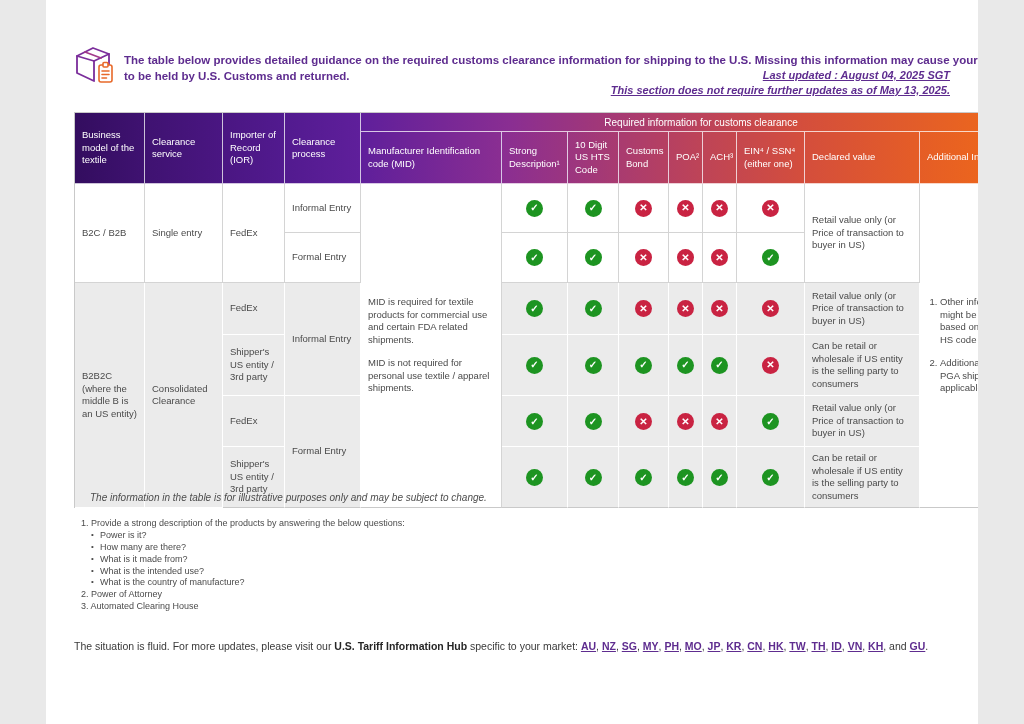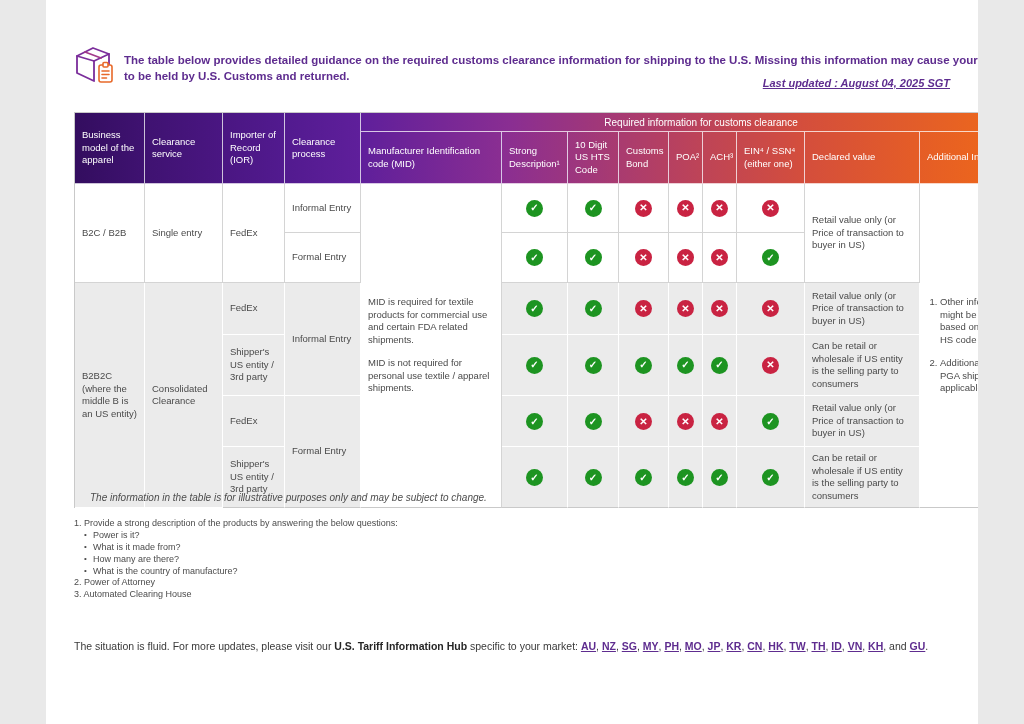--- a/index.html
+++ b/index.html
@@ -3,21 +3,21 @@
 <meta charset="utf-8">
 <style>
   * { margin:0; padding:0; box-sizing:border-box; }
   body { background:#e9e9e9; font-family:"Liberation Sans", sans-serif; }
   .page { position:relative; width:932px; height:724px; background:#fff; margin:0 auto; overflow:hidden; }
 
   
   .intro-icon { position:absolute; left:27px; top:44px; }
   .intro-text { position:absolute; left:78px; top:52px; width:918px; font-size:11.5px;
                 font-weight:bold; color:#5e2c8f; line-height:1.4; }
-  .updates { position:absolute; right:28px; top:76px; text-align:right; font-size:11px;
+  .updates { position:absolute; right:28px; top:68px; text-align:right; font-size:11px;
              font-weight:bold; font-style:italic; color:#5e2c8f; line-height:1.35; }
   .updates div { text-decoration:underline; }
 
   
   table.customs { position:absolute; left:28px; top:112px; width:967px; border-spacing:0;
                   table-layout:fixed; border-top:1px solid #c9c9c9; border-left:1px solid #c9c9c9; }
   th, td { border-right:1px solid #d4d4d4; border-bottom:1px solid #d4d4d4; }
   th { color:#fff; font-weight:normal; font-size:9.5px; text-align:left; padding:4px 7px;
        vertical-align:middle; line-height:1.3; border-right-color:rgba(255,255,255,.75);
        border-bottom-color:rgba(255,255,255,.75); }
@@ -49,21 +49,21 @@
   .addl-cell li { margin-bottom:11px; }
   .addl-cell li:last-child { margin-bottom:0; }
 
   .mark { display:inline-flex; align-items:center; justify-content:center; width:17px; height:17px;
           border-radius:50%; font-size:10px; font-weight:bold; color:#fff; }
   .mark.ok { background:#1d9421; }
   .mark.no { background:#c92342; }
 
   
   .disclaimer { position:absolute; left:28px; top:492px; font-size:10px; font-style:italic; color:#4c4c4c;padding-left:16px; }
-  .footnotes { position:absolute; left:28px; top:518px; font-size:9px; color:#4b4b4b; line-height:1.32; }
+  .footnotes { position:absolute; left:35px; top:518px; font-size:9px; color:#4b4b4b; line-height:1.32; }
   .footnotes ul { list-style:none; margin:0 0 0 10px; }
   .footnotes ul li { position:relative; padding-left:9px; }
   .footnotes ul li::before { content:"•"; position:absolute; left:0; font-size:8px; }
 
   
   .footer-line { position:absolute; left:28px; top:640px; font-size:10.5px; color:#3a3a3a; }
   .footer-line b { color:#262626; }
   .mkt { color:#5e2c8f; font-weight:bold; text-decoration:underline; cursor:pointer; }
 </style>
 </head>
@@ -84,41 +84,42 @@
         <rect x="30" y="18.5" width="5" height="4.5" rx="1"></rect>
         <path d="M29 27 h7 M29 30.5 h7 M29 34 h4.5" stroke-linecap="round"></path>
       </g>
     </svg>
   </div>
 
   <div class="intro-text">The table below provides detailed guidance on the required customs clearance information for shipping to the U.S. Missing this information may cause your shipments to be held by U.S. Customs and returned.</div>
 
   <div class="updates">
     <div>Last updated : August 04, 2025 SGT</div>
+    <div>This section does not require further updates as of May 13, 2025.</div>
   </div>
 
   <table class="customs">
     <colgroup>
       <col style="width:70px">
         <col style="width:78px">
         <col style="width:62px">
         <col style="width:76px">
       <col style="width:141px">
         <col style="width:66px">
         <col style="width:51px">
         <col style="width:50px">
       <col style="width:34px">
         <col style="width:34px">
         <col style="width:68px">
         <col style="width:115px">
       <col style="width:122px">
     </colgroup>
     <thead>
       <tr style="height:19px">
-        <th class="h1" rowspan="2">Business model of the apparel</th>
+        <th class="h1" rowspan="2">Business model of the textile</th>
         <th class="h2" rowspan="2">Clearance service</th>
         <th class="h3" rowspan="2">Importer of Record (IOR)</th>
         <th class="h4" rowspan="2">Clearance process</th>
         <th class="banner lastcol" colspan="9">Required information for customs clearance</th>
       </tr>
       <tr style="height:52px">
         <th class="s5">Manufacturer Identification code (MID)</th>
         <th class="s6">Strong Description¹</th>
         <th class="s7">10 Digit US HTS Code</th>
         <th class="s8">Customs Bond</th>
@@ -209,22 +210,23 @@
       </tr>
     </tbody>
   </table>
 
   <div class="disclaimer">The information in the table is for illustrative purposes only and may be subject to change.</div>
 
   <div class="footnotes">
     <div>1. Provide a strong description of the products by answering the below questions:</div>
     <ul>
       <li>Power is it?</li>
+      <li>How many are there?</li>
       <li>What is it made from?</li>
-      <li>How many are there?</li>
+      <li>What is the intended use?</li>
       <li>What is the country of manufacture?</li>
     </ul>
     <div>2. Power of Attorney</div>
     <div>3. Automated Clearing House</div>
   </div>
 
   <div class="footer-line">
     <span>The situation is fluid. For more updates, please visit our </span><b>U.S. Tariff Information Hub</b><span> specific to your market: </span><span><a href="#" class="mkt">AU</a>, <a href="#" class="mkt">NZ</a>, <a href="#" class="mkt">SG</a>, <a href="#" class="mkt">MY</a>, <a href="#" class="mkt">PH</a>, <a href="#" class="mkt">MO</a>, <a href="#" class="mkt">JP</a>, <a href="#" class="mkt">KR</a>, <a href="#" class="mkt">CN</a>, <a href="#" class="mkt">HK</a>, <a href="#" class="mkt">TW</a>, <a href="#" class="mkt">TH</a>, <a href="#" class="mkt">ID</a>, <a href="#" class="mkt">VN</a>, <a href="#" class="mkt">KH</a>, and <a href="#" class="mkt">GU</a>.</span>
   </div>
 

